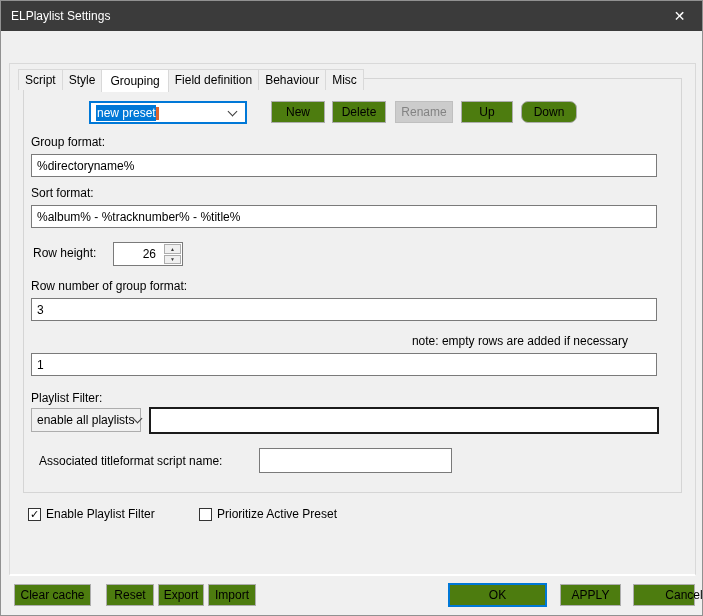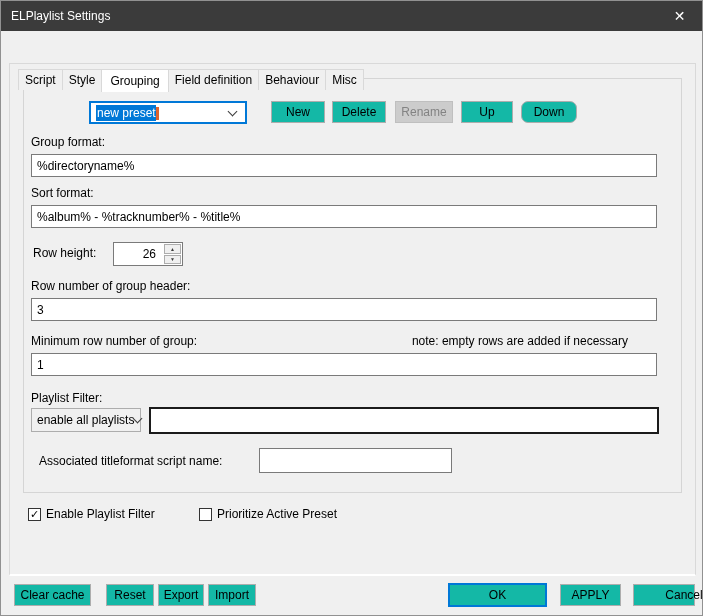--- a/index.html
+++ b/index.html
@@ -25,21 +25,21 @@
   .groupbox{position:absolute;left:22px;top:77px;width:659px;height:415px;box-sizing:border-box;
     border:1px solid #d5d5d5;z-index:2;}
   .legend{position:absolute;left:14px;top:-8px;background:#f0f0f0;padding:0 4px;}
   .lbl{position:absolute;white-space:nowrap;z-index:2;line-height:14px;}
   .note{position:absolute;white-space:nowrap;z-index:2;text-align:right;line-height:14px;}
   
   .ti{position:absolute;box-sizing:border-box;border:1px solid #7a7a7a;background:#fff;
     font-family:"Liberation Sans",sans-serif;font-size:12px;color:#000;padding:0 5px;z-index:2;outline:none;}
   .ti.thick{border:2px solid #1b1b1b;}
   
-  .btn{position:absolute;box-sizing:border-box;border:1px solid #adadad;background:#14b8a6;
+  .btn{position:absolute;box-sizing:border-box;border:1px solid #adadad;background:#4d7c0f;
     font-family:"Liberation Sans",sans-serif;font-size:12px;color:#000;display:flex;
     align-items:center;justify-content:center;z-index:2;padding:0;}
   .btn.disabled{background:#cccccc;border-color:#bfbfbf;color:#838383;}
   .btn.default{border:2px solid #0078d7;}
   
   .combo{position:absolute;box-sizing:border-box;display:flex;align-items:center;z-index:2;background:#fff;}
   .combo.focused{border:2px solid #0078d7;}
   .combo.plain{border:1px solid #adadad;background:#f0f0f0;}
   .combo .txt{padding-left:5px;white-space:nowrap;}
   .selhl{background:#0078d7;color:#fff;padding:1px 0 1px 1px;}
@@ -103,24 +103,23 @@
 
   <div class="lbl" style="left:32px;top:245px;">Row height:</div>
   <div class="spin" style="left:112px;top:241px;width:70px;height:24px;">
     <span class="num">26</span>
     <span class="arrows">
       <span class="spin-btn">▲</span>
       <span class="spin-btn">▼</span>
     </span>
   </div>
 
-  <div class="lbl" style="left:30px;top:278px;">Row number of group header:</div>
+  <div class="lbl" style="left:30px;top:278px;">Row number of group format:</div>
   <input class="ti" style="left: 30px; top: 297px; width: 626px; height: 23px;" value="3">
 
-  <div class="lbl" style="left:30px;top:333px;">Minimum row number of group:</div>
   <div class="note" style="left:350px;top:333px;width:277px;">note: empty rows are added if necessary</div>
   <input class="ti" style="left: 30px; top: 352px; width: 626px; height: 23px;" value="1">
 
   <div class="lbl" style="left:30px;top:390px;">Playlist Filter:</div>
   <div class="combo plain" style="left:30px;top:407px;width:110px;height:24px;">
     <span class="txt">enable all playlists</span>
     <span class="chev"></span>
   </div>
   <input class="ti thick" style="left: 148px; top: 406px; width: 510px; height: 27px;" value="">
 

